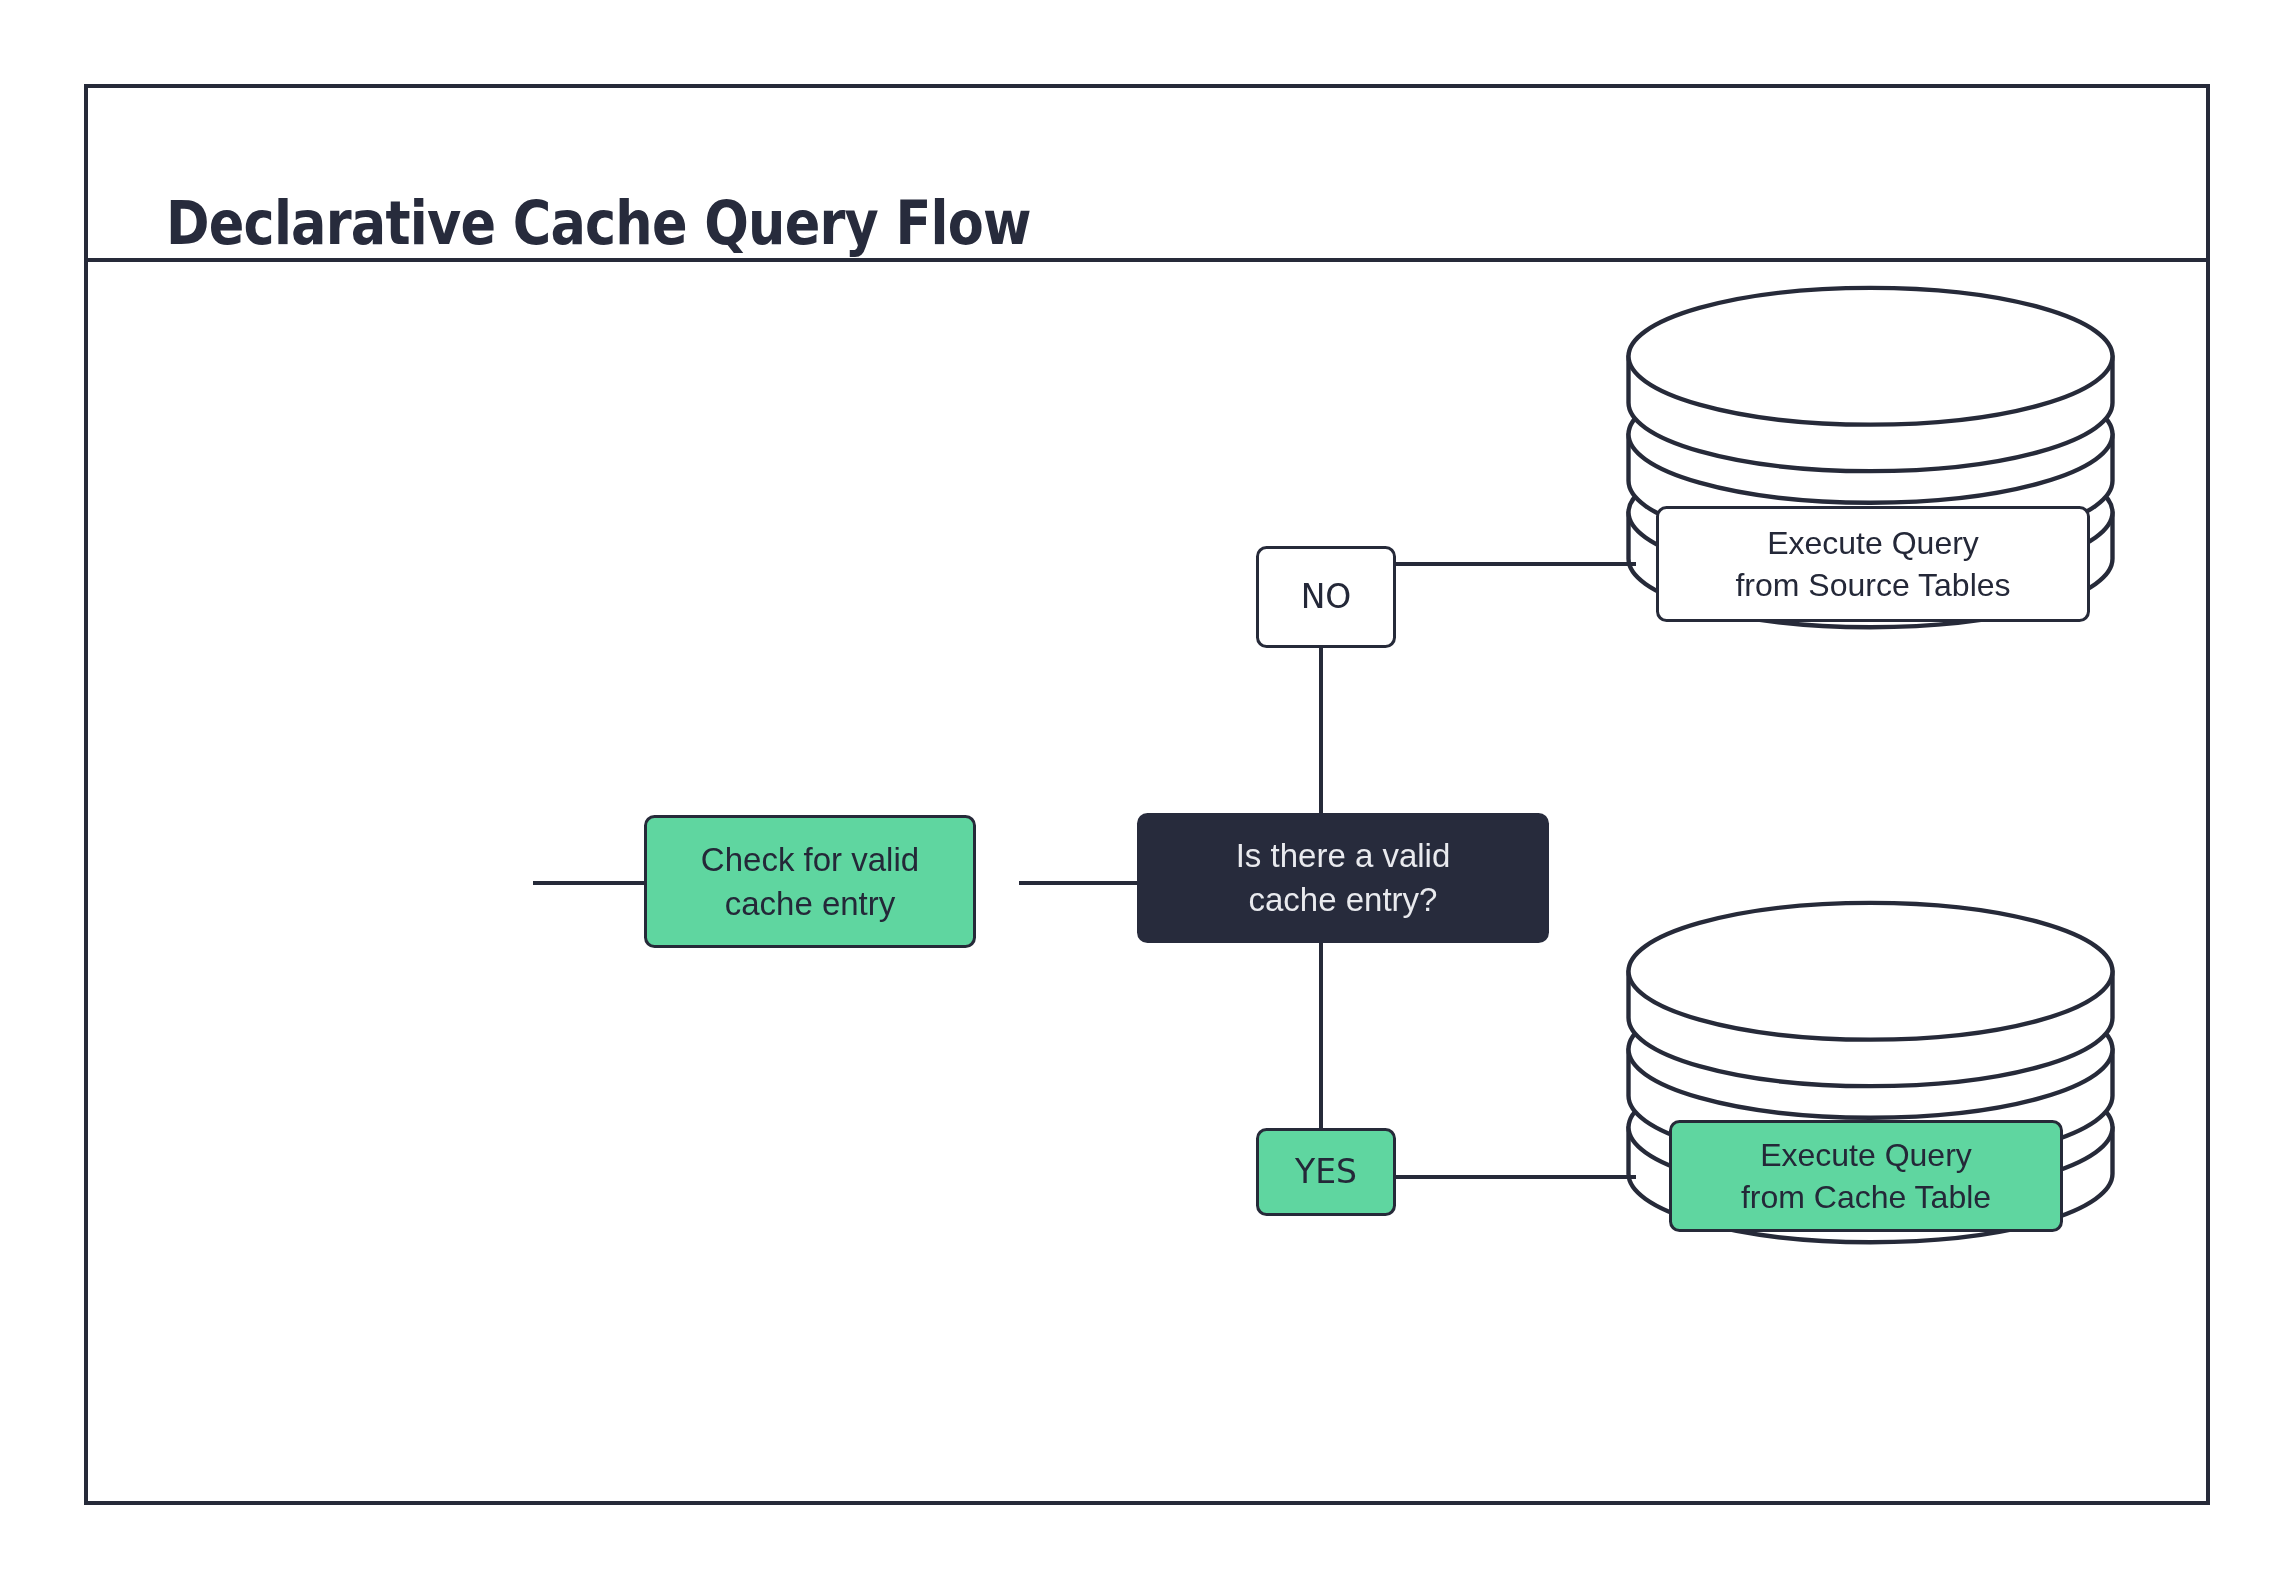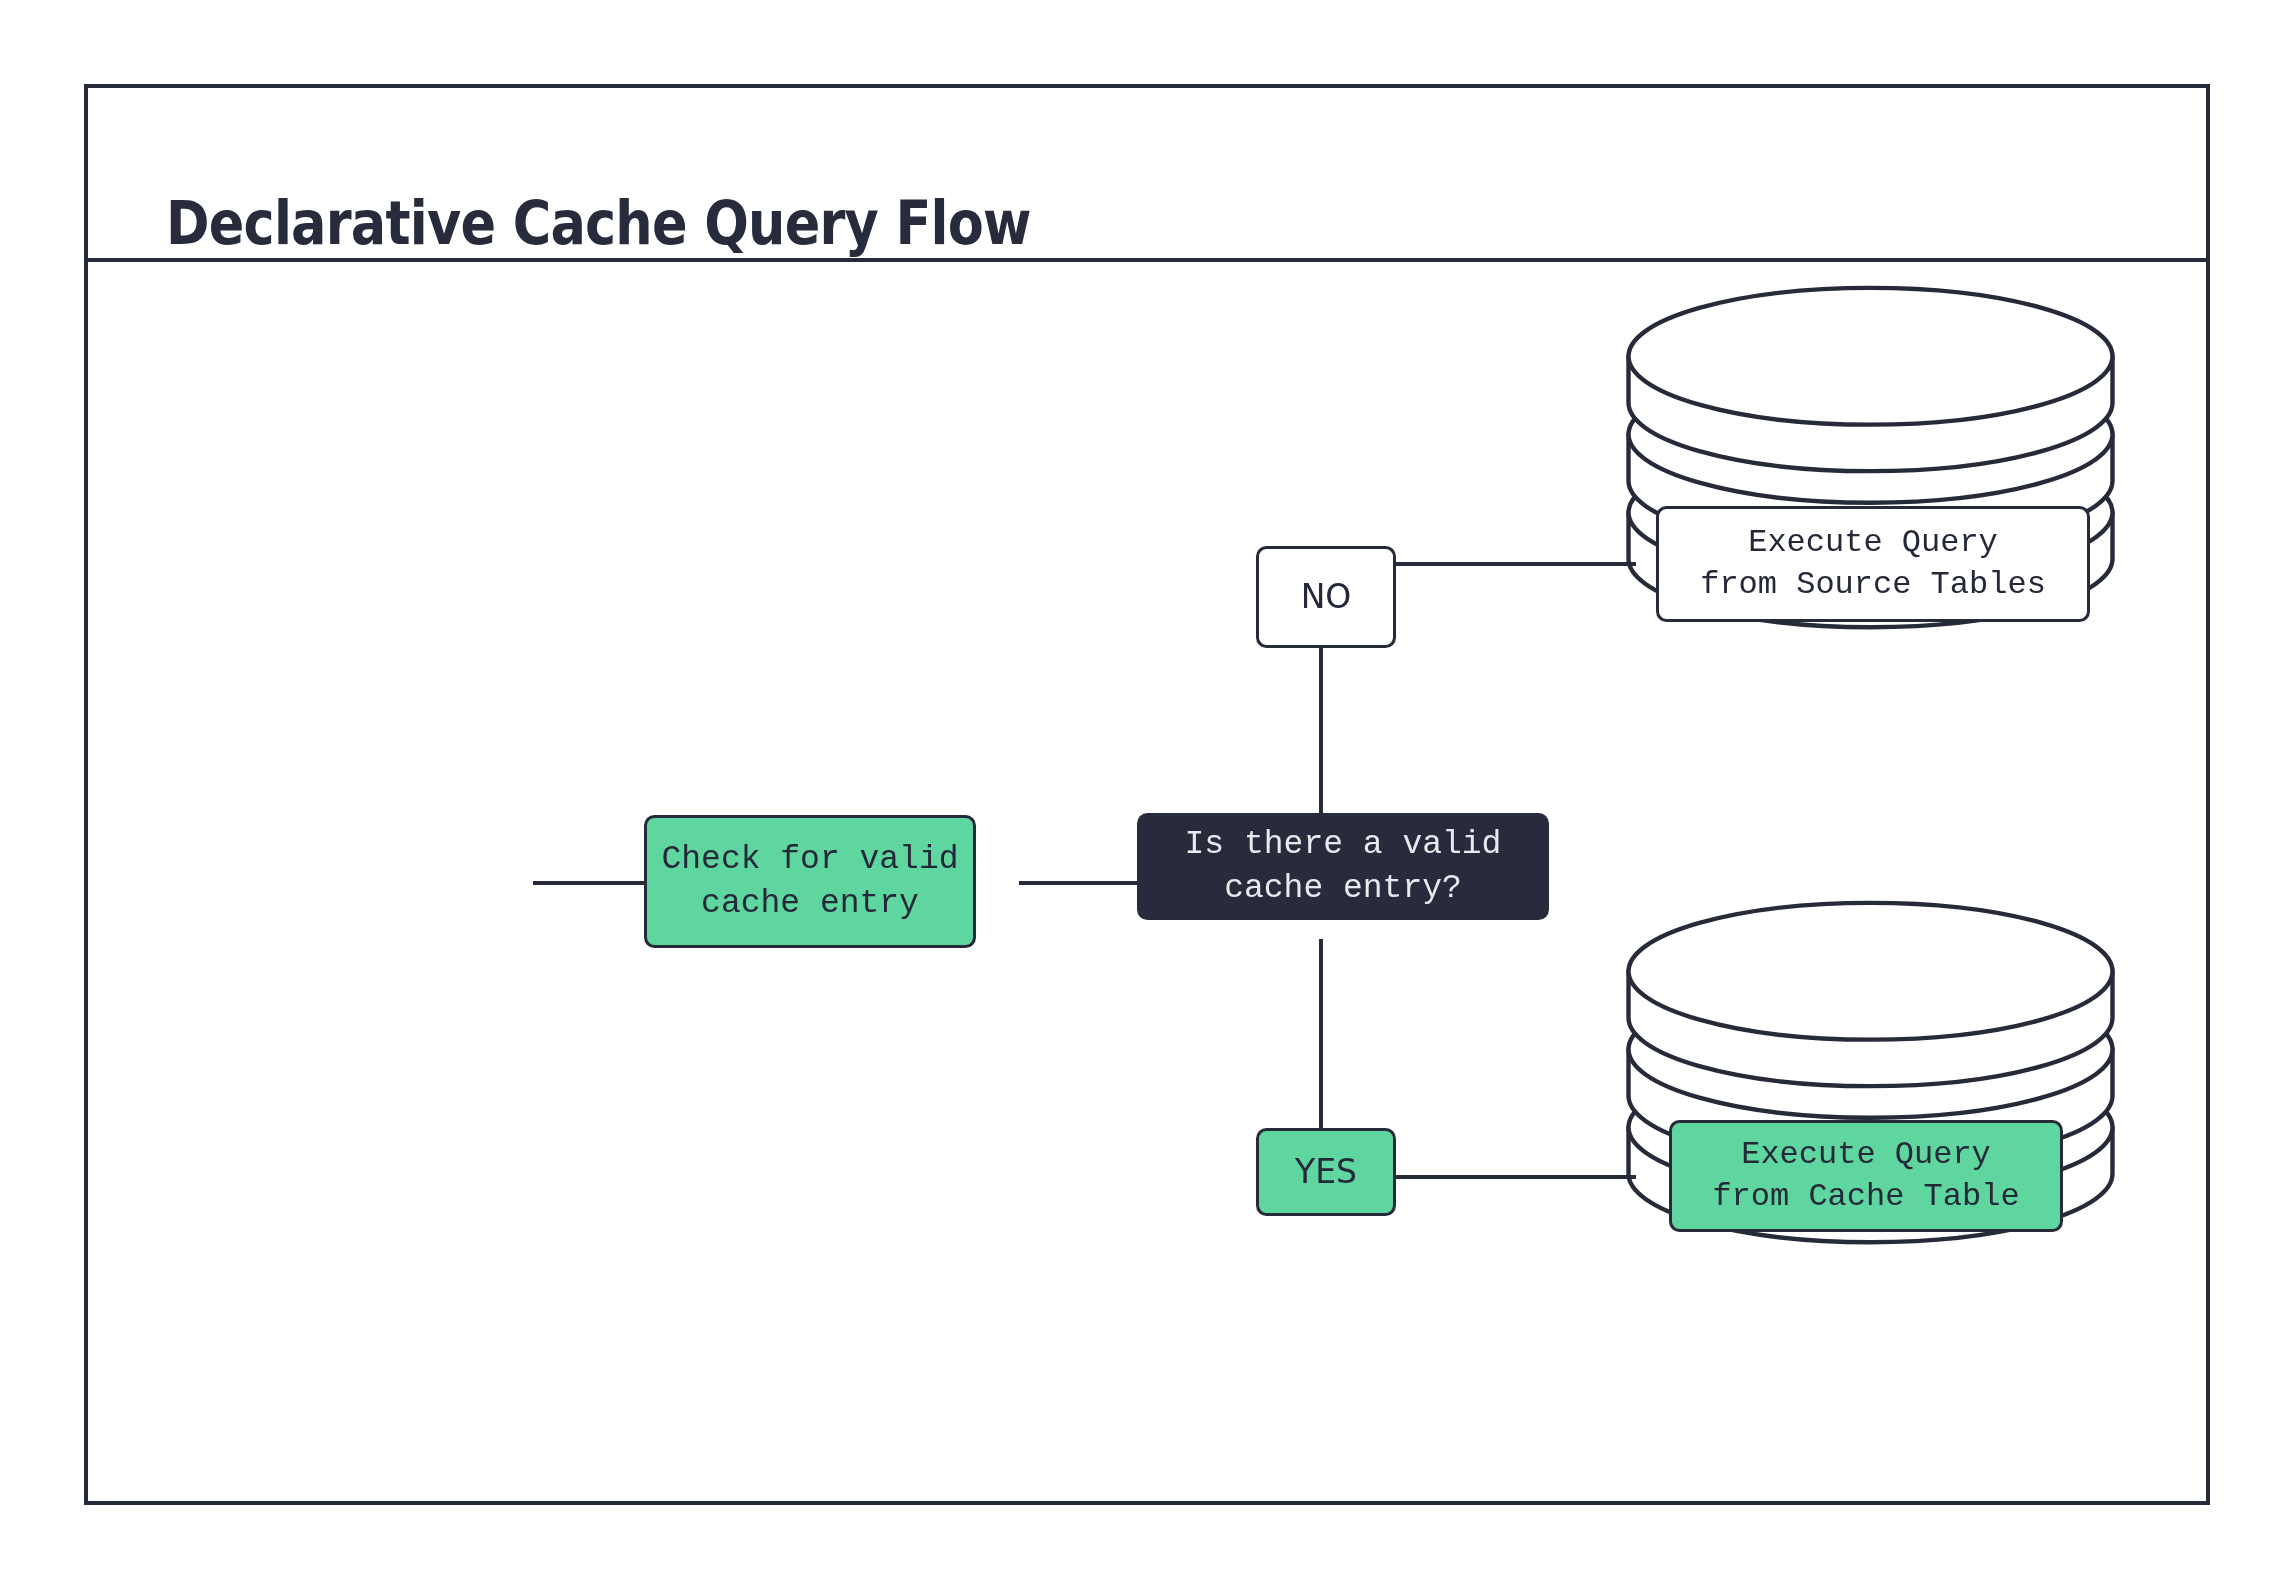--- a/index.html
+++ b/index.html
@@ -51,21 +51,21 @@
     white-space: nowrap;
   }
 
   
   .node {
     position: absolute;
     display: flex;
     align-items: center;
     justify-content: center;
     text-align: center;
-    font-family: Liberation Mono, monospace;
+    font-family: Liberation Sans, sans-serif;
     line-height: 1.32;
     white-space: pre-line;
     z-index: 6;
   }
   .node.dark {
     background: #272b3c;
     color: #e9eaee;
     border-radius: 12.3px;
   }
   .node.green {
@@ -77,21 +77,21 @@
   .node.white {
     background: #ffffff;
     color: #242838;
     border: 3.5px solid #262a39;
     border-radius: 10.5px;
   }
 
   
   #node-query-request { left: 175px; top: 828px; width: 359px; height: 96px; font-size: 33px; }
   #node-check-cache   { left: 644px; top: 815px; width: 332px; height: 133px; font-size: 33px; }
-  #node-decision      { left: 1137px; top: 813px; width: 412px; height: 107px; font-size: 33px; border-radius: 10.5px; }
+  #node-decision      { left: 1137px; top: 813px; width: 412px; height: 130px; font-size: 33px; border-radius: 10.5px; }
   #node-no            { left: 1256px; top: 518px; width: 140px; height: 102px; font-size: 33px;
                         font-family: "DejaVu Sans", sans-serif; margin-top: 28px; }
   #node-yes           { left: 1256px; top: 1128px; width: 140px; height: 88px; font-size: 33px;
                         font-family: "DejaVu Sans", sans-serif; }
   #node-exec-source   { left: 1656px; top: 506px; width: 434px; height: 116px; font-size: 32px; z-index: 8; }
   #node-exec-cache    { left: 1669px; top: 1120px; width: 394px; height: 112px; font-size: 32px; z-index: 8; }
 
   
   .edge {
     position: absolute;

